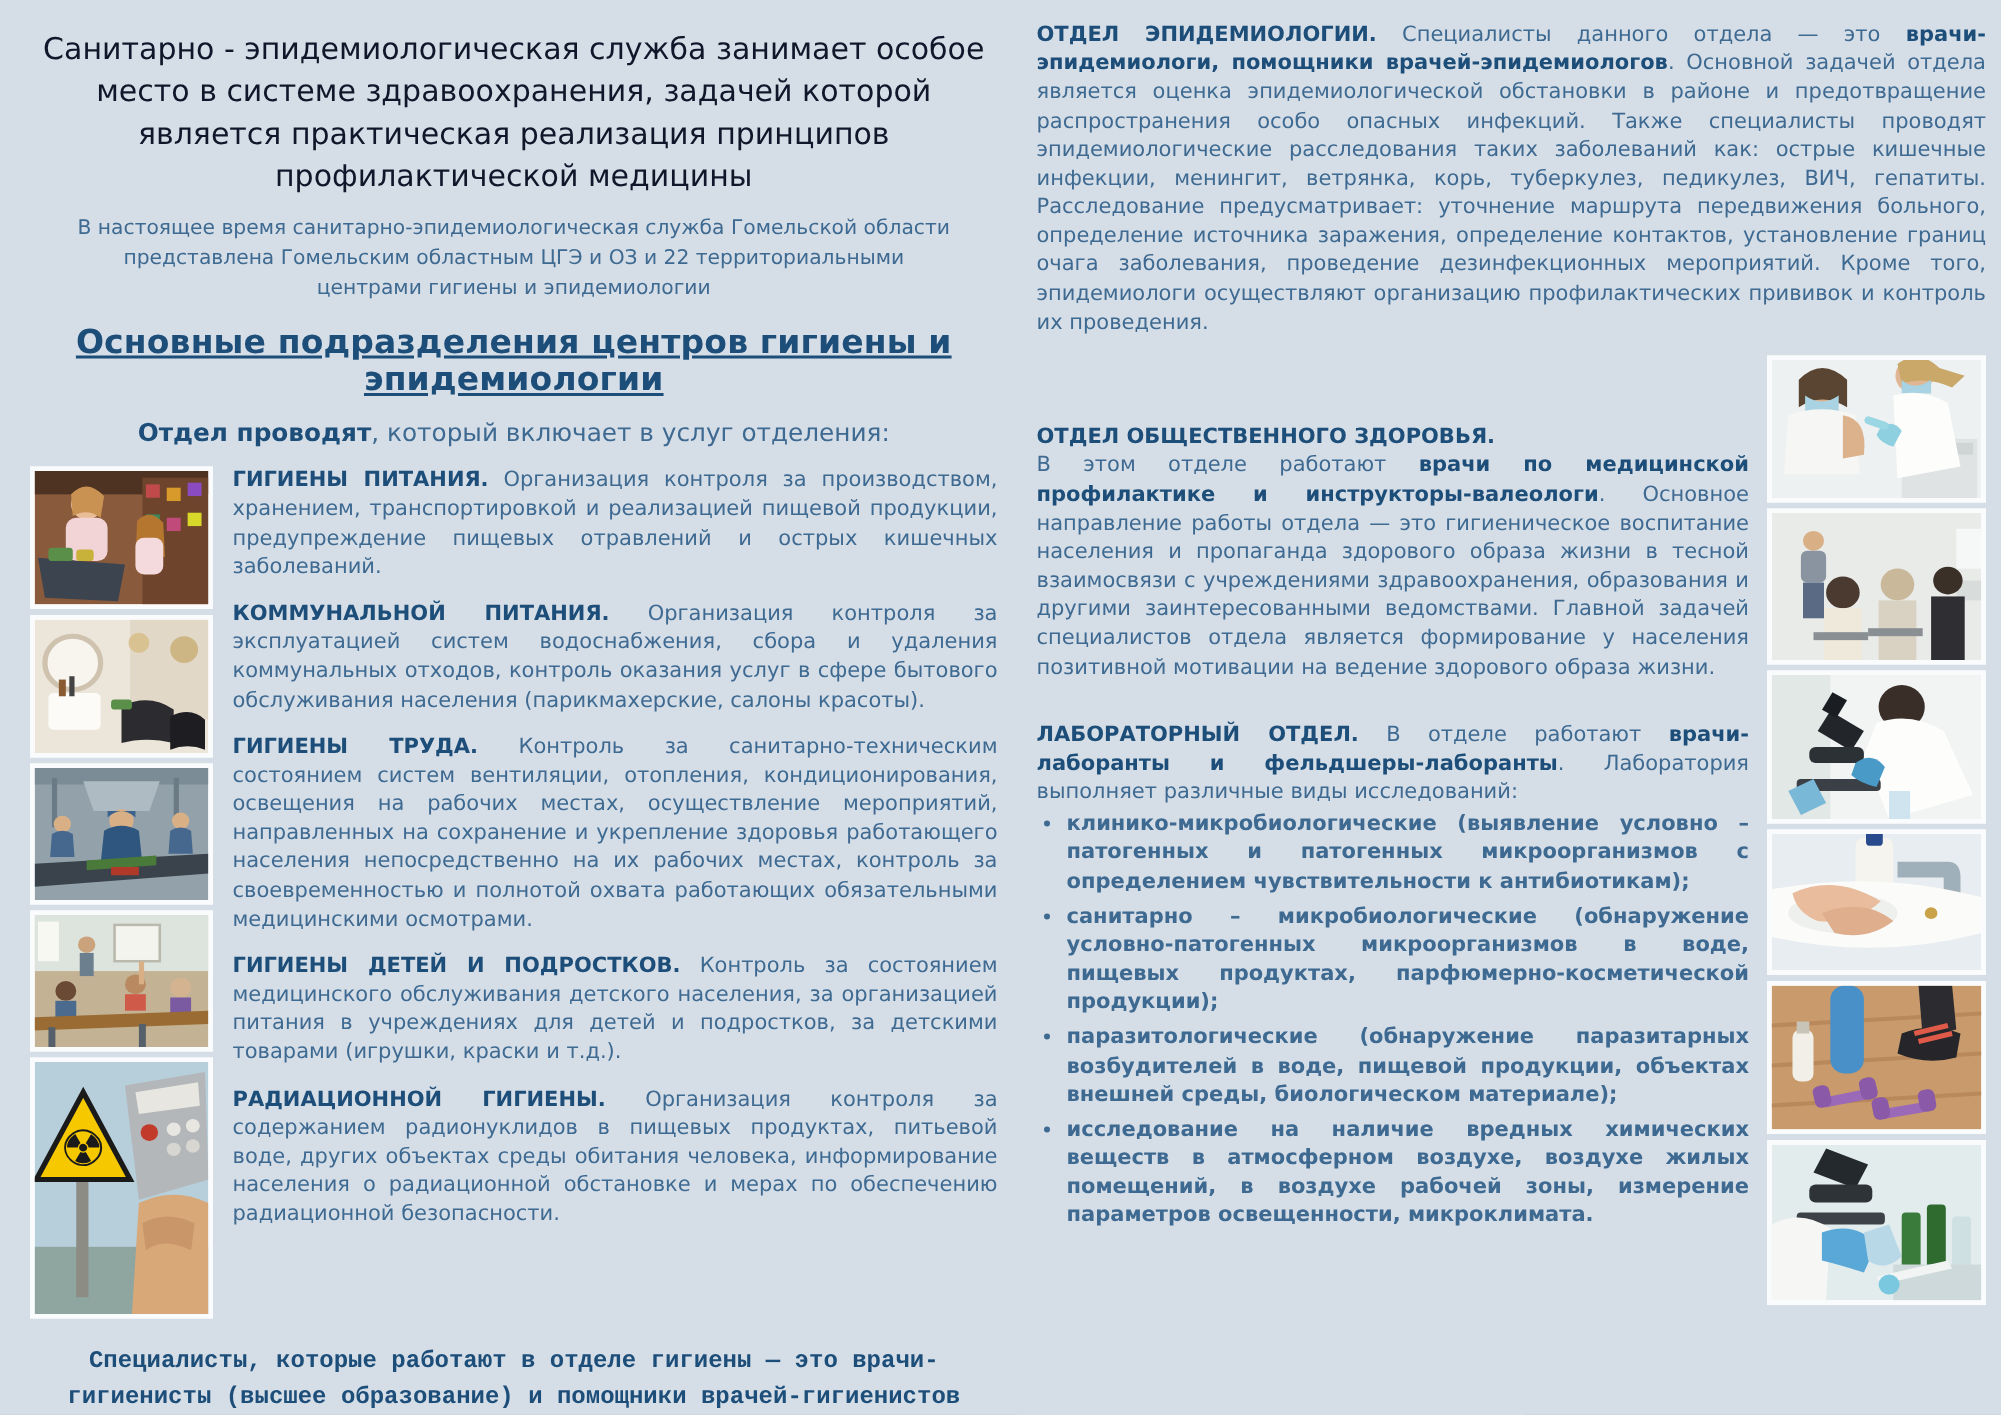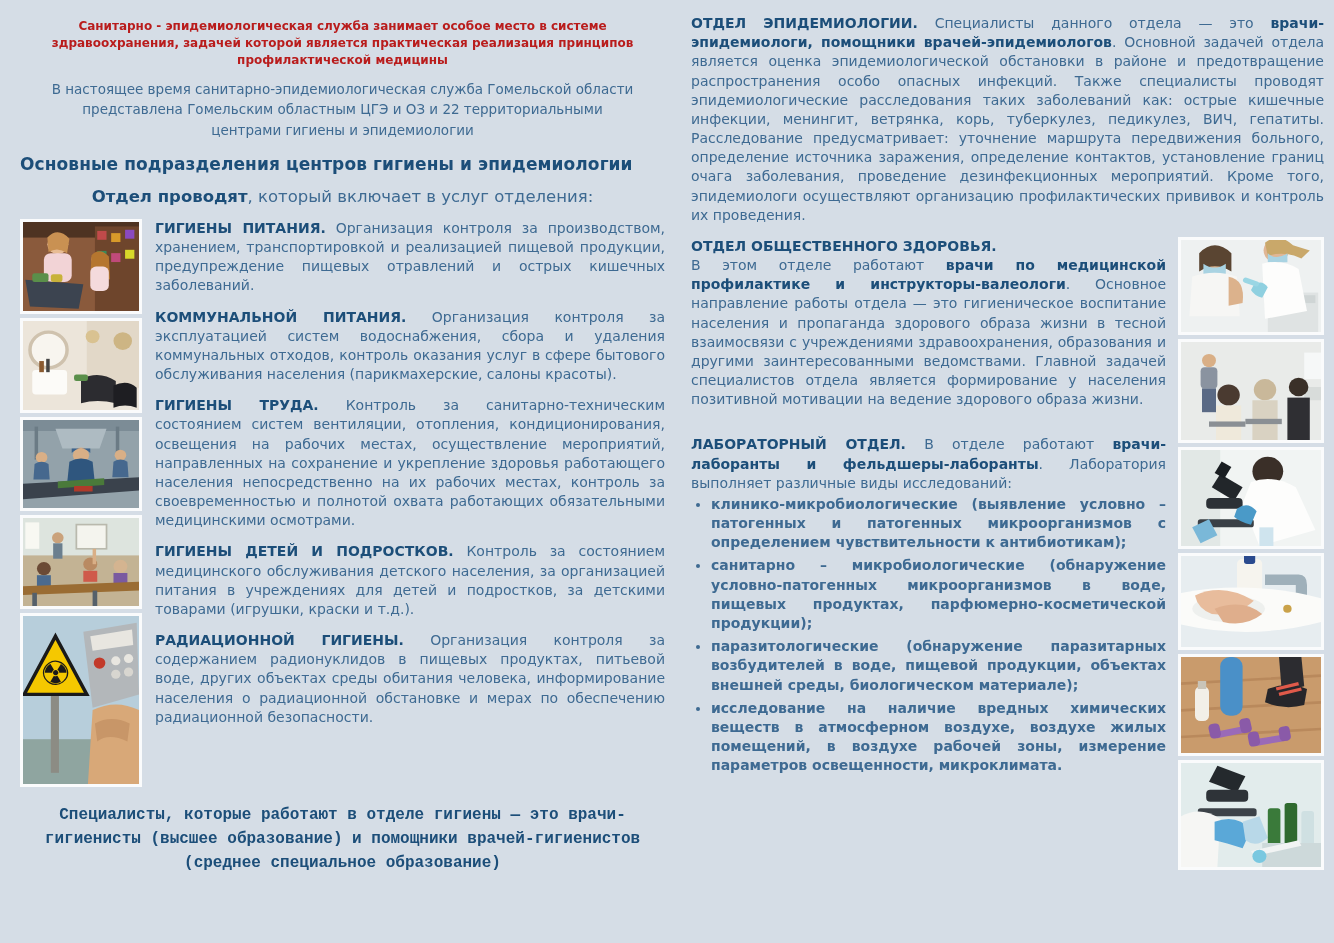--- a/index.html
+++ b/index.html
@@ -7,41 +7,41 @@
     width:1334px;height:943px;box-sizing:border-box;position:relative;
     background:#d5dde6;overflow:hidden;display:flex;gap:26px;
     padding:14px 10px 0 20px;
     font-family:"DejaVu Sans","Liberation Sans",sans-serif;
     color:#3e6a92;
   }
   .col{box-sizing:border-box;}
   .col-left{width:645px;flex:none;}
   .col-right{flex:1;min-width:0;}
 
-  .intro{font-weight:bold;color:#b91c1c;text-align:center;font-size:12px;line-height:1.42;margin:4px 6px 0;}
+  .intro{font-weight:normal;color:#0f172a;text-align:center;font-size:20px;line-height:1.42;margin:4px 6px 0;}
   .intro-note{text-align:center;font-size:13.5px;line-height:1.5;margin:10px 30px 0;}
-  .main-heading{color:#1c4e79;font-size:17px;font-weight:bold;margin:14px 0 0;letter-spacing:.1px;}
+  .main-heading{color:#1c4e79;text-align:center;font-size:22px;font-weight:bold;margin:14px 0 0;letter-spacing:.1px;text-decoration:underline;}
   .dept-line{text-align:center;font-size:16.5px;margin-top:13px;}
   .dept-line b{color:#1c4e79;}
 
   .body-row{display:flex;gap:13px;margin-top:13px;align-items:flex-start;}
   .photo-col{display:flex;flex-direction:column;gap:4px;flex:none;}
   .photo-col.left{width:122px;}
   .photo-col.right{width:146px;}
   figure.photo{margin:0;border:3px solid #fafbfc;background:#fff;box-sizing:border-box;overflow:hidden;}
   figure.photo svg{display:block;width:100%;height:100%;}
 
   .sections{flex:1;min-width:0;}
   .sections p, .col-right p{
     margin:0 0 12px;text-align:justify;font-size:14px;line-height:1.37;
   }
   .sections p b, .col-right p b{color:#1c4e79;}
   .footer-note{font-weight:bold;color:#1c4e79;text-align:center;font-size:16px;line-height:1.5;margin:16px 24px 0;font-family:Liberation Mono, monospace;}
 
-  .right-row{display:flex;gap:12px;margin-top:2px;align-items:flex-start;}
+  .right-row{display:flex;gap:12px;margin-top:2px;align-items:center;}
   .right-text{flex:1;min-width:0;}
   .rtitle{font-weight:bold;color:#1c4e79;font-size:14px;line-height:1.37;text-align:left;}
   .gap-lg{height:14px;}
   ul.lab-list{margin:2px 0 0;padding-left:20px;font-weight:bold;}
   ul.lab-list li{text-align:justify;font-size:14px;line-height:1.37;margin-bottom:4px;}
 </style>
 </head>
 <body>
 
 <div class="page">

